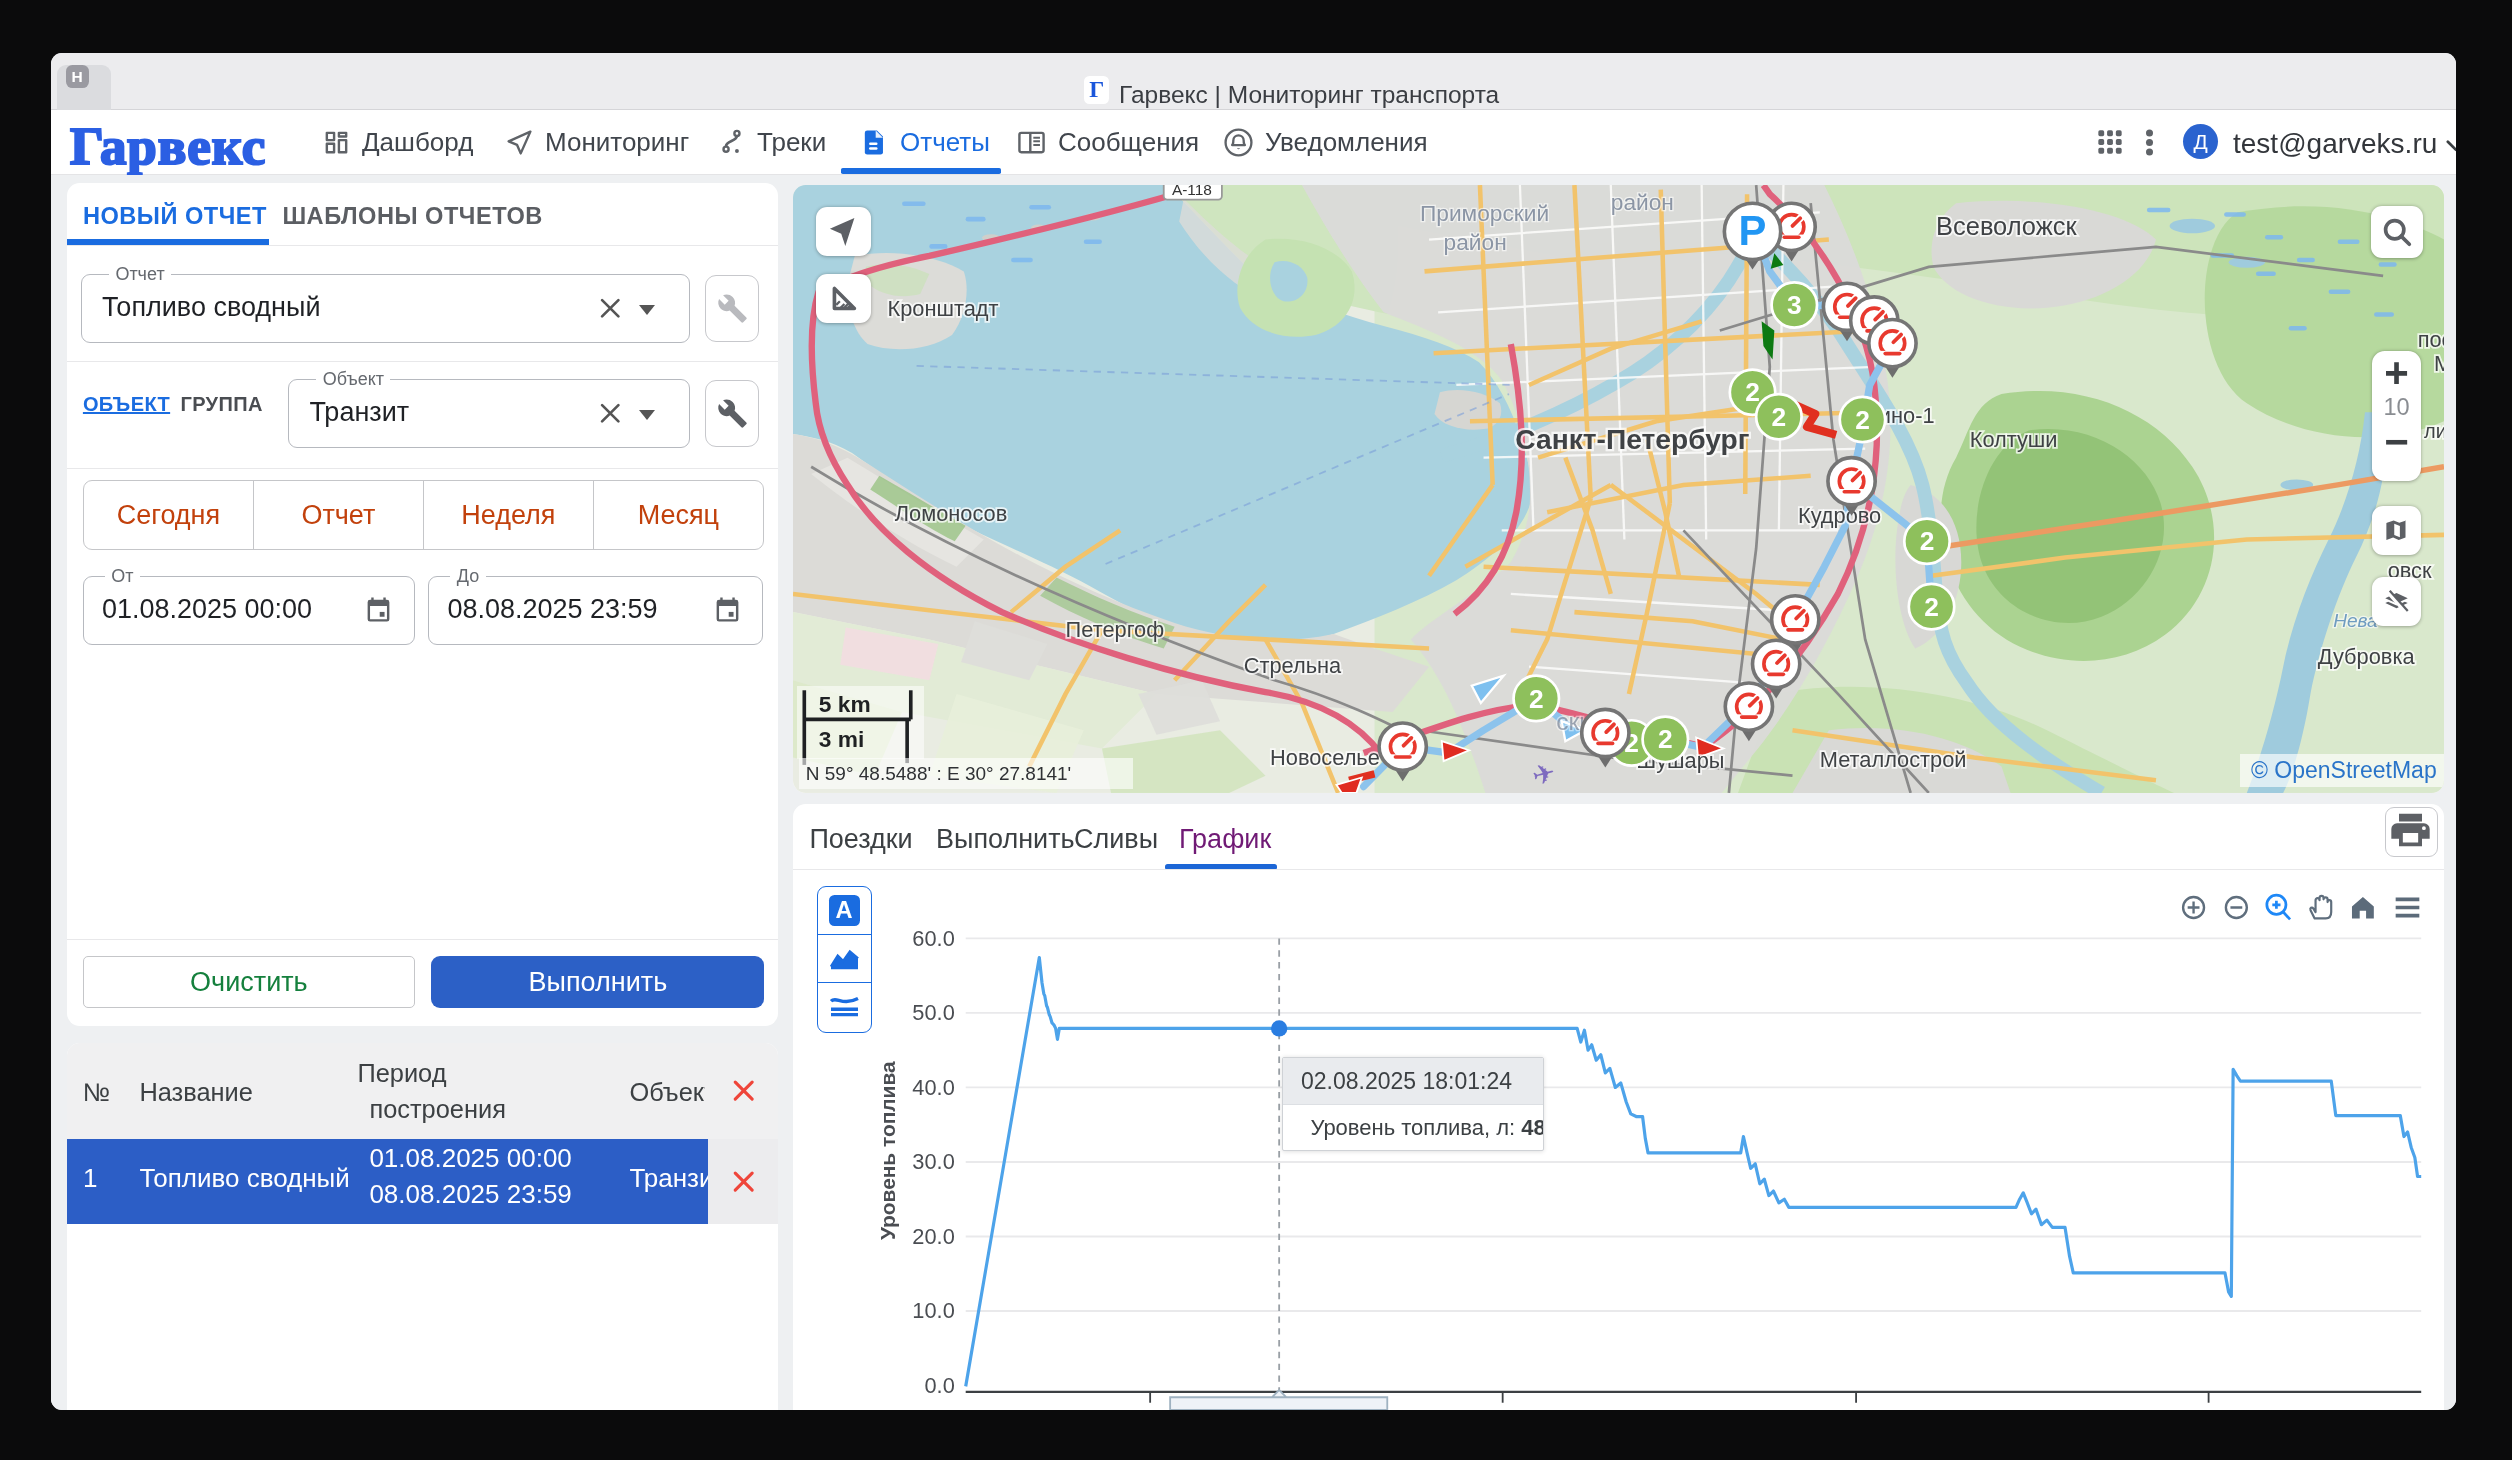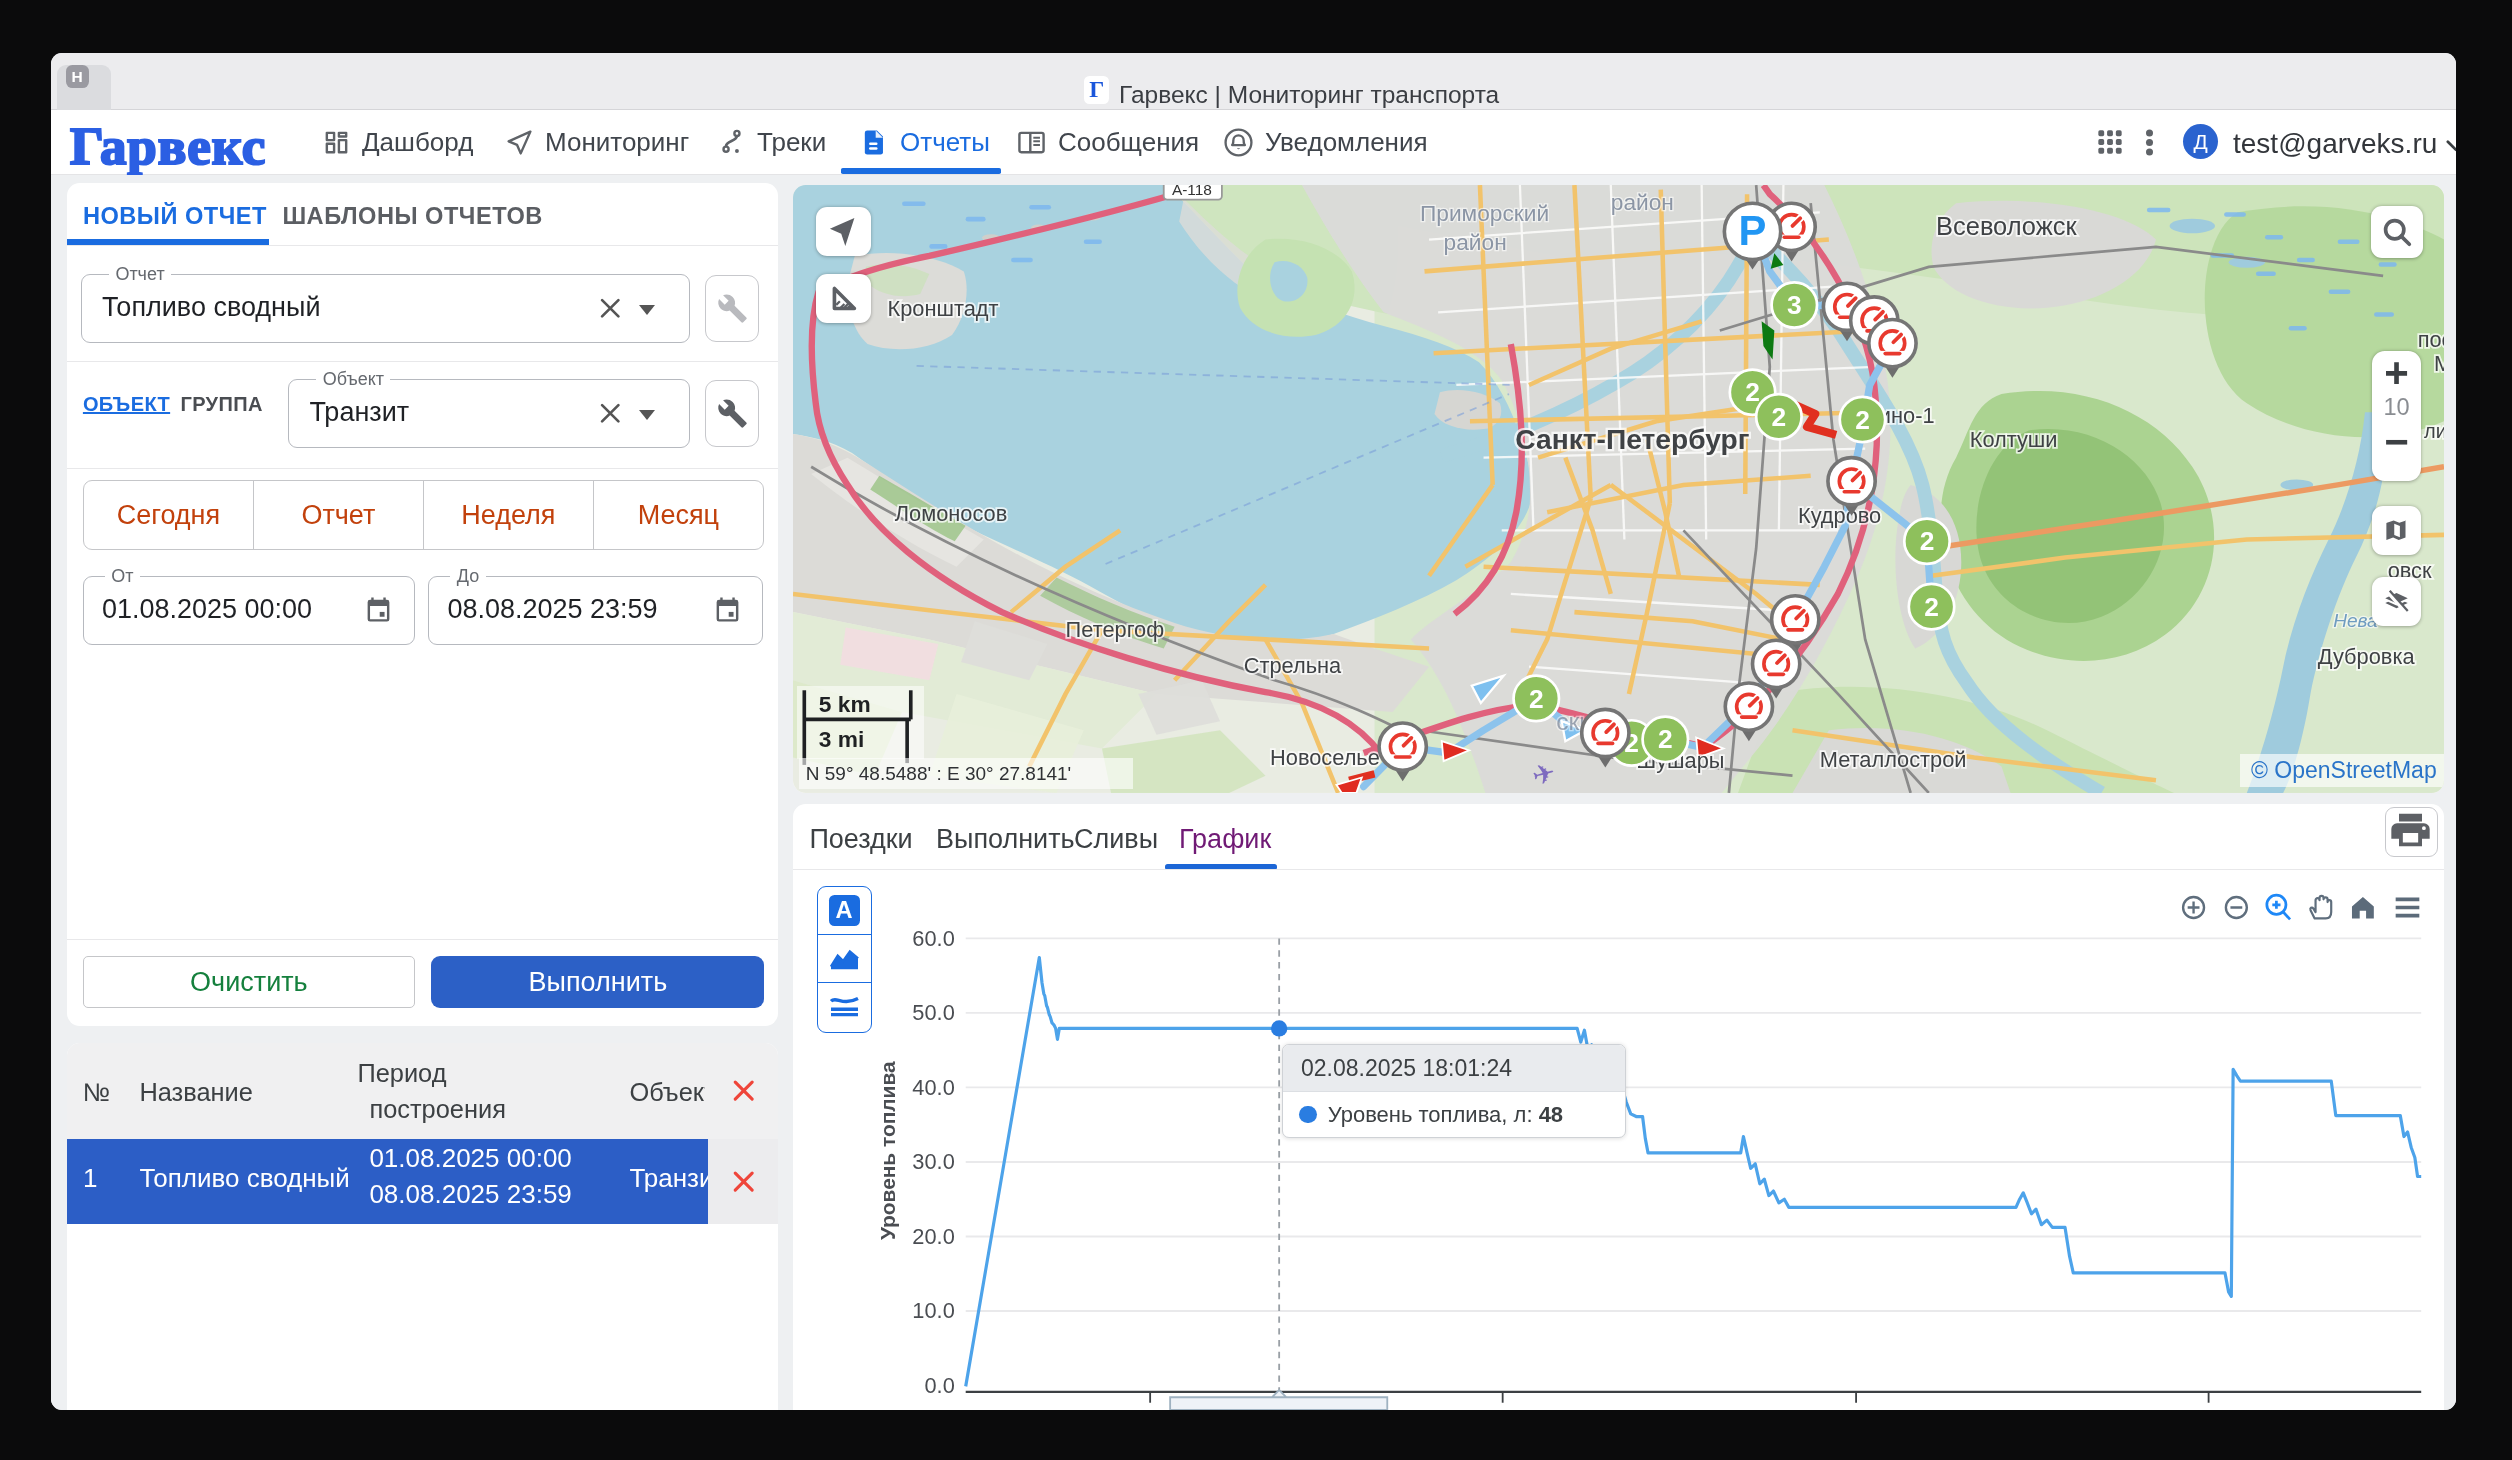--- a/index.html
+++ b/index.html
@@ -576,21 +576,21 @@
         <g stroke="#3c4043" stroke-width="2">
             <line x1="393" y1="647" x2="393" y2="659"></line>
             <line x1="781" y1="647" x2="781" y2="659"></line>
             <line x1="1170" y1="647" x2="1170" y2="659"></line>
             <line x1="1558" y1="647" x2="1558" y2="659"></line>
           </g>
         <polyline fill="none" stroke="#4da3ea" stroke-width="3.5" stroke-linejoin="round" points="190,641 271,169 274,197 276,209 277,211 279,222 280,224 282,232 283,234 285,241 287,243 289,247 291,259 293,247 863,247 867,262 871,249 875,271 879,265 884,282 889,276 894,296 899,291 905,312 911,307 917,328 922,341 928,344 935,344 938,368 941,384 1043,384 1046,366 1050,384 1054,401 1059,396 1064,418 1069,413 1074,431 1079,426 1085,439 1091,435 1096,444 1346,444 1350,435 1354,428 1358,438 1363,451 1368,446 1374,463 1380,458 1386,466 1400,466 1405,498 1409,516 1576,516 1580,537 1583,542 1585,292 1589,299 1593,305 1693,305 1698,343 1769,343 1773,366 1777,361 1781,378 1785,389 1788,410 1792,410"></polyline>
         <circle cx="535" cy="247" r="9" fill="#2a7de1"></circle>
         <path d="M415 653 h239 v14 h-239 z M527 653 l8 -8 l8 8 z" fill="#eef2f7" stroke="#9fb2c1" stroke-width="2"></path>
       </svg>
-      <div class="a" style="left:489px;top:240px;width:344px;height:94px;background:#fff;border:0.9px solid #cfd2d6;border-radius:7px;overflow:hidden;box-shadow:0 0.9px 4.5px rgba(0,0,0,.12)">
+      <div class="a" style="left:489px;top:253px;width:262px;height:94px;background:#fff;border:0.9px solid #cfd2d6;border-radius:2px;overflow:hidden;box-shadow:0 0.9px 4.5px rgba(0,0,0,.12)">
         <div style="height:47px;background:#e9ebee;border-bottom:0.9px solid #dcdfe3;font-size:23px;color:#3c4043;line-height:47px;padding-left:18px">02.08.2025 18:01:24</div>
         <div style="height:45px;display:flex;align-items:center;padding-left:16.4px;font-size:22px;color:#3c4043;white-space:nowrap">
           <div style="width:17.3px;height:17.3px;border-radius:50%;background:#2a7de1;margin-right:11px"></div>
           Уровень топлива, л:&nbsp;<b>48</b>
         </div>
       </div>
     </div>
   </div>
 </div>
 

